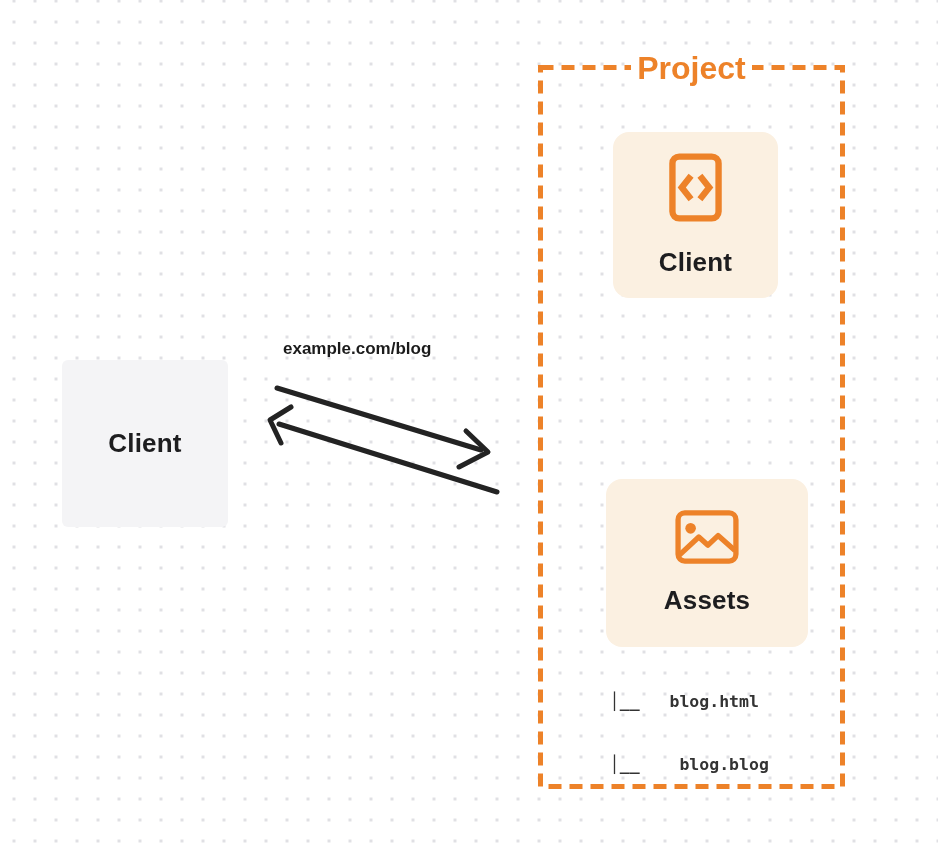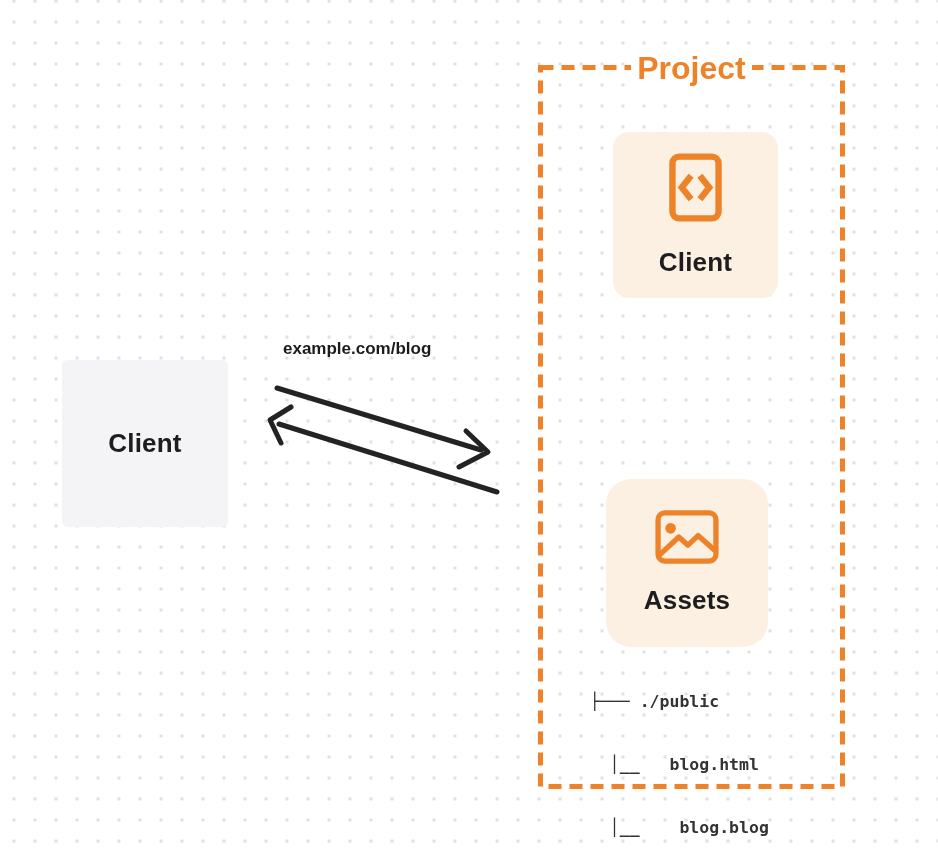--- a/index.html
+++ b/index.html
@@ -61,21 +61,21 @@
   .card {
     position: absolute;
     background: #fbf0e1;
     border-radius: 16px;
     display: flex;
     flex-direction: column;
     align-items: center;
     justify-content: center;
   }
   .worker-card { left: 613px; top: 132px; width: 165px; height: 166px; gap: 25px; }
-  .assets-card { left: 606px; top: 479px; width: 162px; height: 168px; gap: 21px; border-radius: 25px; }
+  .assets-card { left: 606px; top: 479px; width: 202px; height: 168px; gap: 21px; }
   .file-tree {
     position: absolute;
     left: 590px; top: 649px;
     font-family: "DejaVu Sans Mono", monospace;
     font-size: 16.5px;
     line-height: 21px;
     font-weight: 700;
     color: #333333;
     white-space: pre;
   }
@@ -122,19 +122,18 @@
   <div class="card assets-card">
     <svg width="64" height="54" viewBox="0 0 66 56" xmlns="http://www.w3.org/2000/svg">
       <rect x="3" y="3" width="60" height="50" rx="7" fill="none" stroke="#ed8229" stroke-width="5.5"></rect>
       <circle cx="16" cy="19" r="5.5" fill="#ed8229"></circle>
       <path d="M4 47 L24.5 28 L34 36.5 L44.5 26.5 L62 42" fill="none" stroke="#ed8229" stroke-width="5.5" stroke-linejoin="round"></path>
     </svg>
     <span class="node-label">Assets</span>
   </div>
 
   <div class="file-tree">
-    <div>├─── ./public</div>
     <div>  │__   blog.html</div>
     <div>  │__    blog.blog</div>
     
   </div>
 
 </div>
 
 </body></html>

